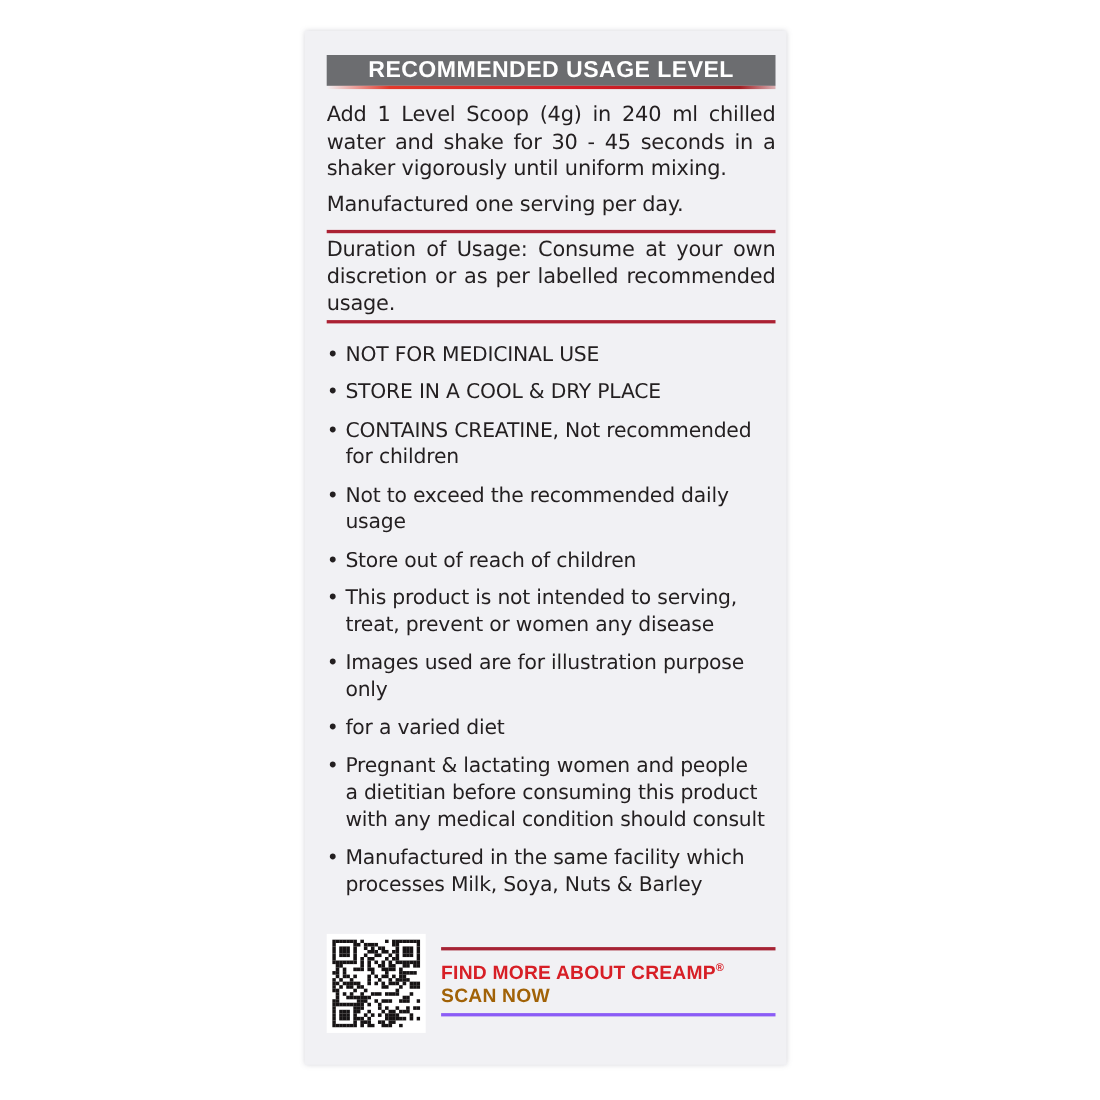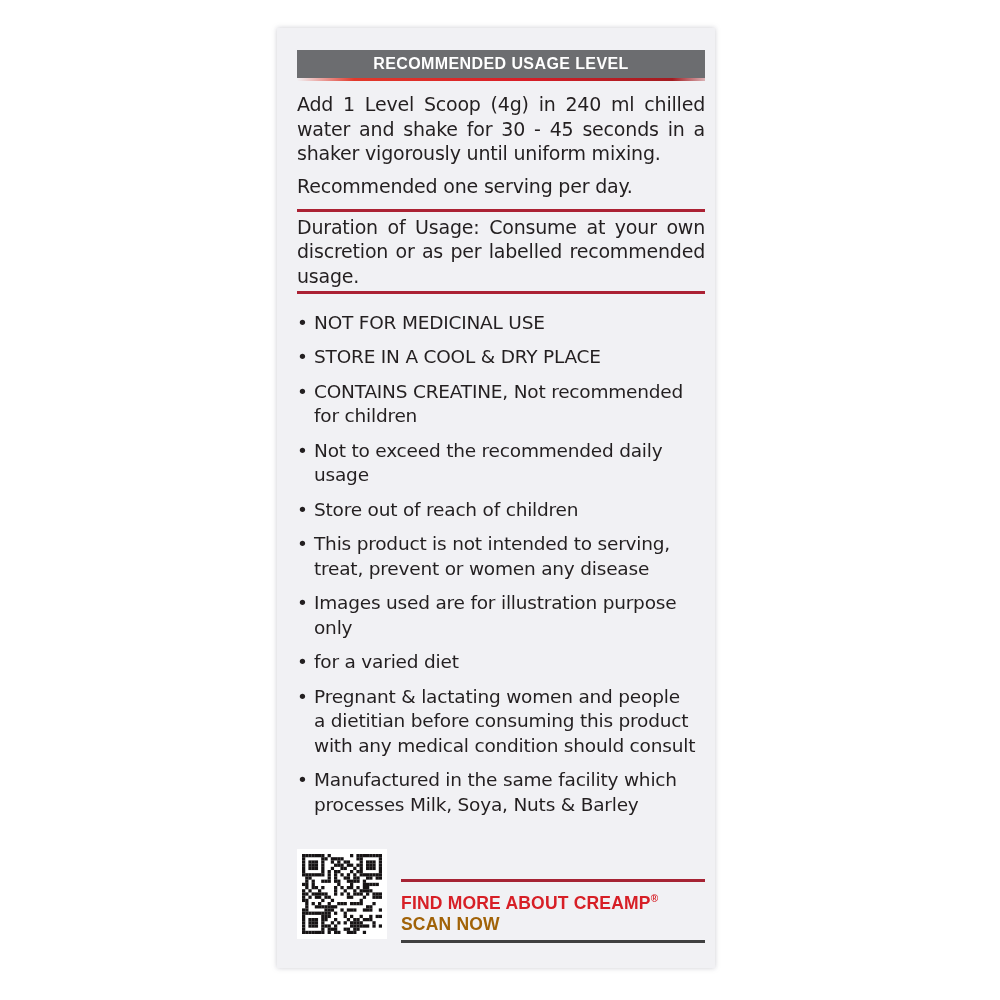--- a/index.html
+++ b/index.html
@@ -11,21 +11,21 @@
   .card{
     position:absolute;left:277px;top:28px;width:438px;height:940px;
     background:#f1f1f4;box-sizing:border-box;
     padding:22px 10px 0 20px;
     box-shadow:0 0 5px rgba(110,110,125,0.35);
   }
   .header-bar{
     height:28px;background:#6c6d70;color:#ffffff;
     display:flex;align-items:center;justify-content:center;
     font-family:"Liberation Sans",sans-serif;font-weight:bold;
-    font-size:16px;letter-spacing:0.4px;
+    font-size:21px;letter-spacing:0.4px;
   }
   .red-underline{
     height:3px;
     background:linear-gradient(90deg,
       rgba(226,57,43,0) 0%, #e2392b 14%, #d91e27 55%, #a31c21 92%, rgba(163,28,33,0.3) 100%);
   }
   .para{margin:0;font-size:19px;line-height:24.5px;letter-spacing:-0.2px;}
   .jline{text-align:justify;text-align-last:justify;}
   .jline.last{text-align-last:left;}
   .intro{margin-top:11px;}
@@ -48,22 +48,22 @@
   }
   ul.bullets .btxt{flex:1;}
   .footer{
     display:flex;margin-top:32px;align-items:flex-start;
   }
   .qr-box{
     width:80px;height:80px;background:#ffffff;padding:5px;flex:0 0 auto;
   }
   .qr-box svg{display:block;}
   .qr-text{
-    flex:1;margin-left:14px;margin-top:30px;
-    border-top:3px solid #a62334;border-bottom:3px solid #404040;
+    flex:1;margin-left:14px;margin-top:12px;
+    border-top:3px solid #a62334;border-bottom:3px solid #8b5cf6;
     padding:6px 0 5px 0;
     font-family:"Liberation Sans",sans-serif;font-weight:bold;
   }
   .cta-title{
     color:#d71f26;font-size:17.5px;line-height:21px;letter-spacing:0.2px;
   }
   .cta-title sup{font-size:10px;}
   .cta-scan{
     color:#a16207;font-size:17.5px;line-height:21px;letter-spacing:0.2px;
   }
@@ -77,21 +77,21 @@
     <span>RECOMMENDED USAGE LEVEL</span>
   </div>
   <div class="red-underline"></div>
 
   <p class="para intro">
     <span class="jline" style="display:block">Add 1 Level Scoop (4g) in 240 ml chilled</span>
     <span class="jline" style="display:block">water and shake for 30 - 45 seconds in a</span>
     <span class="jline last" style="display:block">shaker vigorously until uniform mixing.</span>
   </p>
 
-  <p class="para serving">Recommended one serving per day.</p>
+  <p class="para serving">Manufactured one serving per day.</p>
 
   <hr class="rule rule-top">
 
   <p class="para duration">
     <span class="jline" style="display:block">Duration of Usage: Consume at your own</span>
     <span class="jline" style="display:block">discretion or as per labelled recommended</span>
     <span class="jline last" style="display:block">usage.</span>
   </p>
 
   <hr class="rule rule-bottom">

